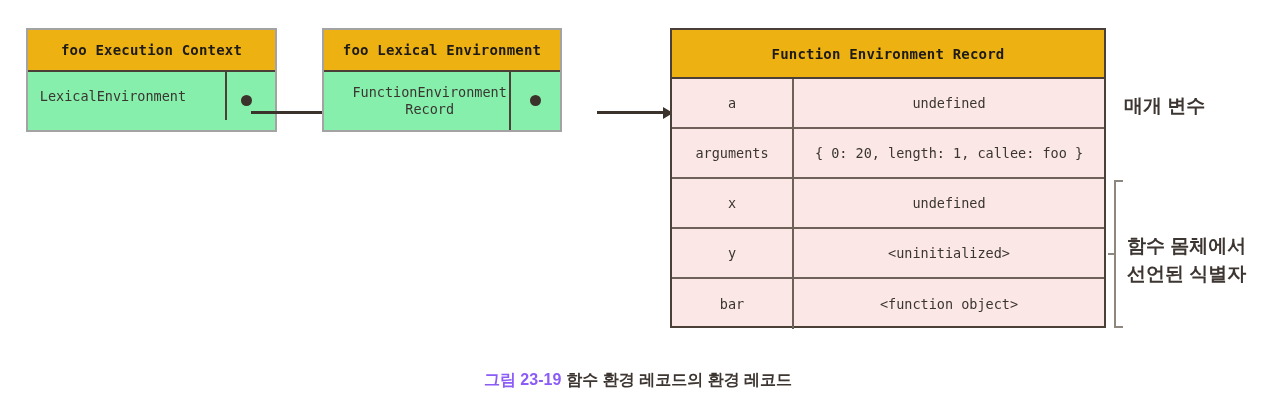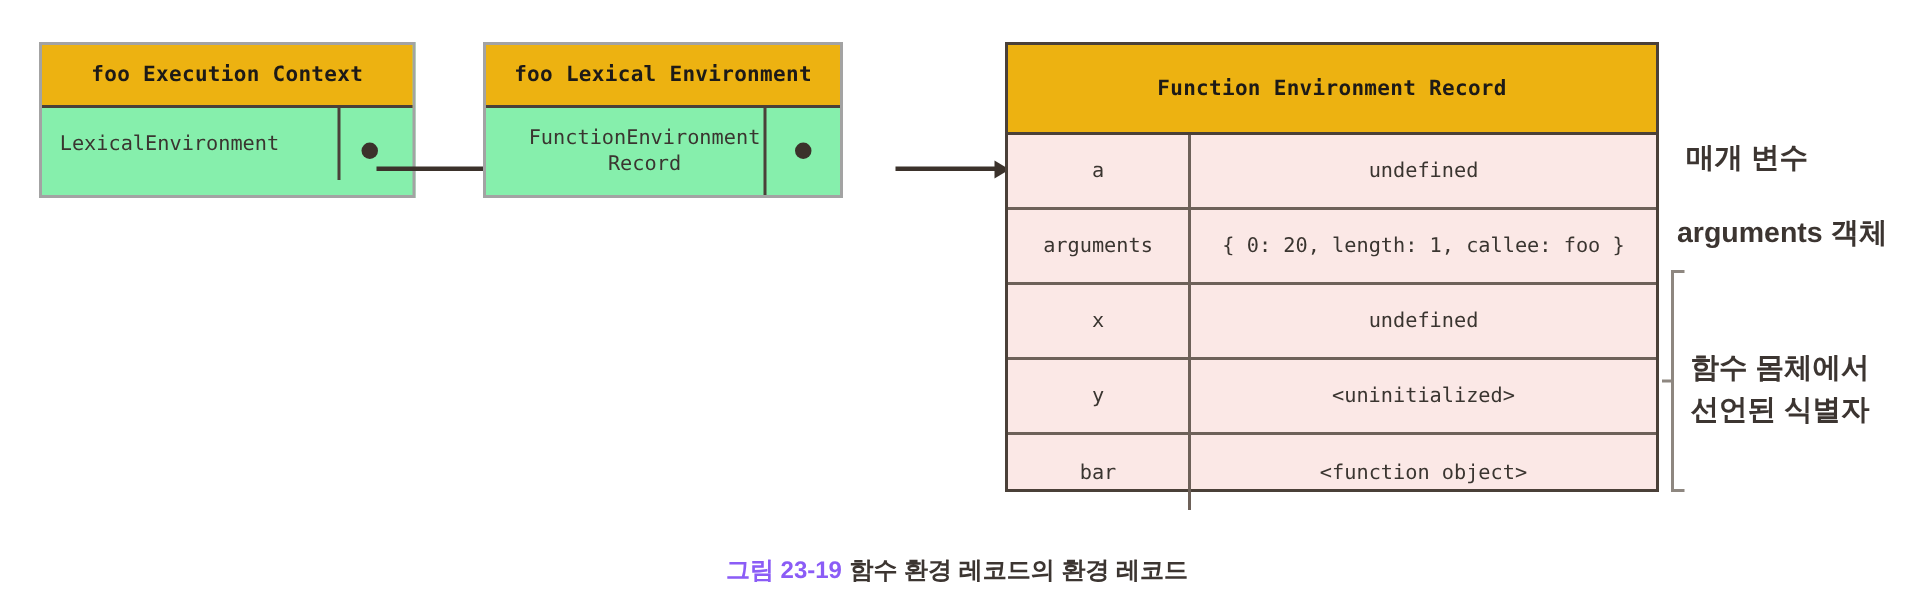--- a/index.html
+++ b/index.html
@@ -86,21 +86,21 @@
 
   
   #fer {
     position: absolute;
     box-sizing: border-box;
     border: 2px solid #4a4038;
     background: #fbe8e6;
   }
   #fer .fer-hdr {
     box-sizing: border-box;
-    height: 60px;
+    height: 49px;
     background: #edb211;
     border-bottom: 2px solid #4a4038;
     display: flex;
     align-items: center;
     justify-content: center;
     font-family: "DejaVu Sans Mono", monospace;
     font-weight: bold;
     font-size: 14px;
     color: #1d1a17;
     letter-spacing: 0.2px;
@@ -233,21 +233,20 @@
       <div class="fer-val">&lt;uninitialized&gt;</div>
     </div>
     <div class="fer-row">
       <div class="fer-key">bar</div>
       <div class="fer-val">&lt;function object&gt;</div>
     </div>
   </div>
 
   <div class="anno" style="left:1124px; top:92px;">매개 변수</div>
 
-  <div class="anno" style="left:1118px; top:142px;">arguments 객체</div>
 
   <div class="bracket" style="left:1114px; top:180px; height:148px;"></div>
   <div class="bracket-nub" style="left:1108px; top:253px;"></div>
 
   <div class="anno" style="left:1127px; top:232px;">함수 몸체에서
 선언된 식별자</div>
 
   <div id="caption">
     <span class="fignum">그림 23-19</span><span>함수 환경 레코드의 환경 레코드</span>
   </div>

